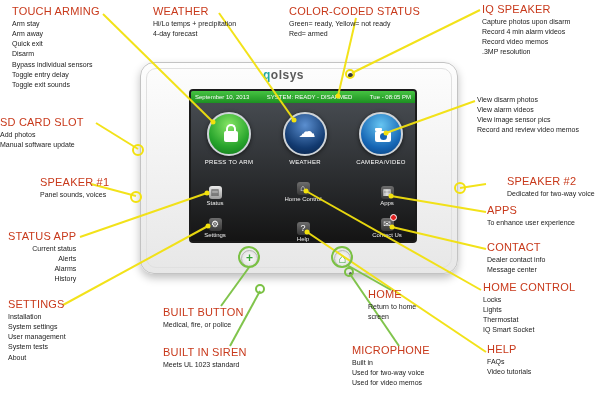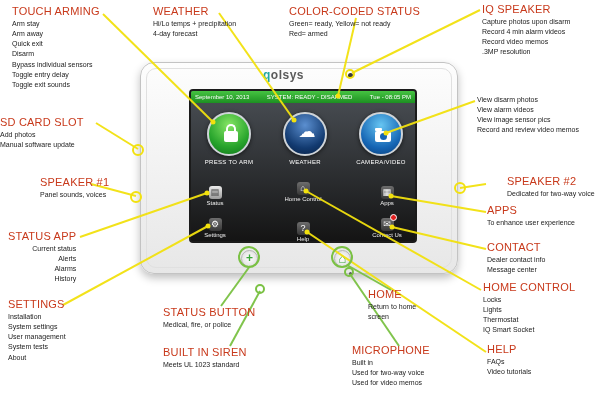--- a/index.html
+++ b/index.html
@@ -262,21 +262,21 @@
     <div class="co-title">SETTINGS</div>
     <div class="co-items">
         <div class="callout-item">Installation</div>
         <div class="callout-item">System settings</div>
         <div class="callout-item">User management</div>
         <div class="callout-item">System tests</div>
         <div class="callout-item">About</div>
       </div>
   </div>
   <div class="callout co-panic">
-    <div class="co-title">STATUS BUTTON</div>
+    <div class="co-title">BUILT BUTTON</div>
     <div class="co-items">
         <div class="callout-item">Medical, fire, or police</div>
       </div>
   </div>
   <div class="callout co-siren">
     <div class="co-title">BUILT IN SIREN</div>
     <div class="co-items">
         <div class="callout-item">Meets UL 1023 standard</div>
       </div>
   </div>

